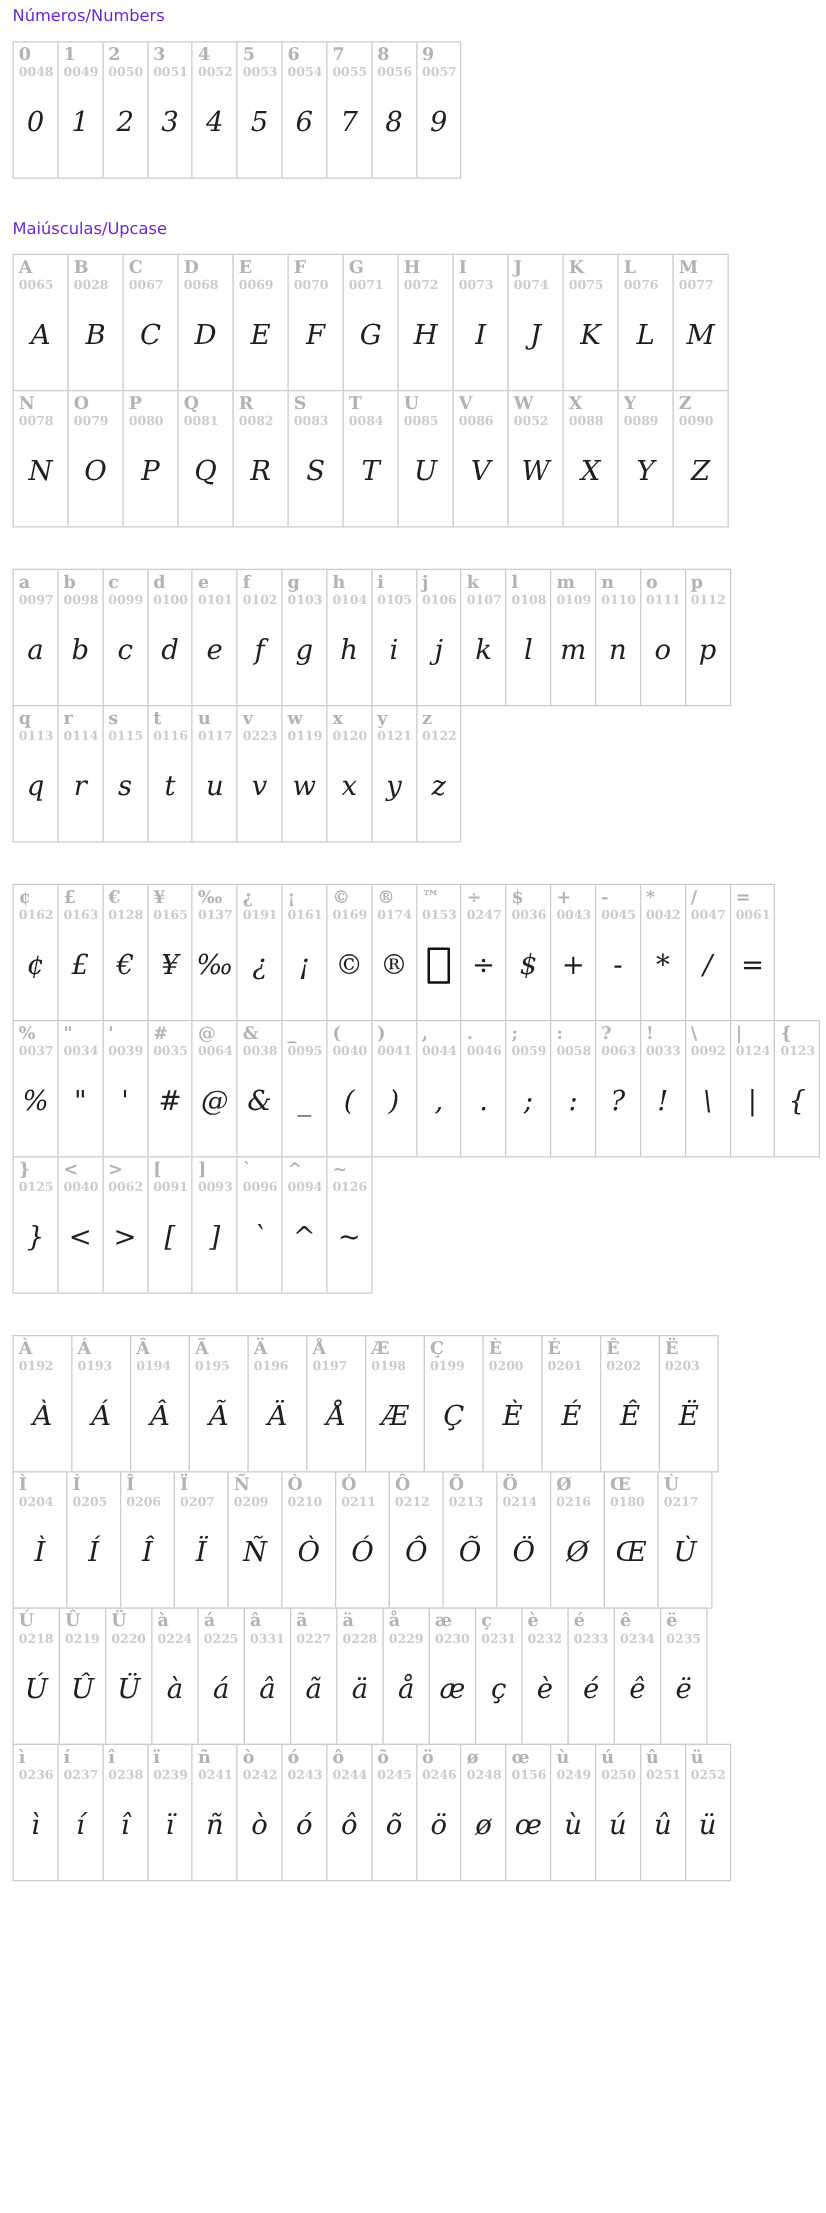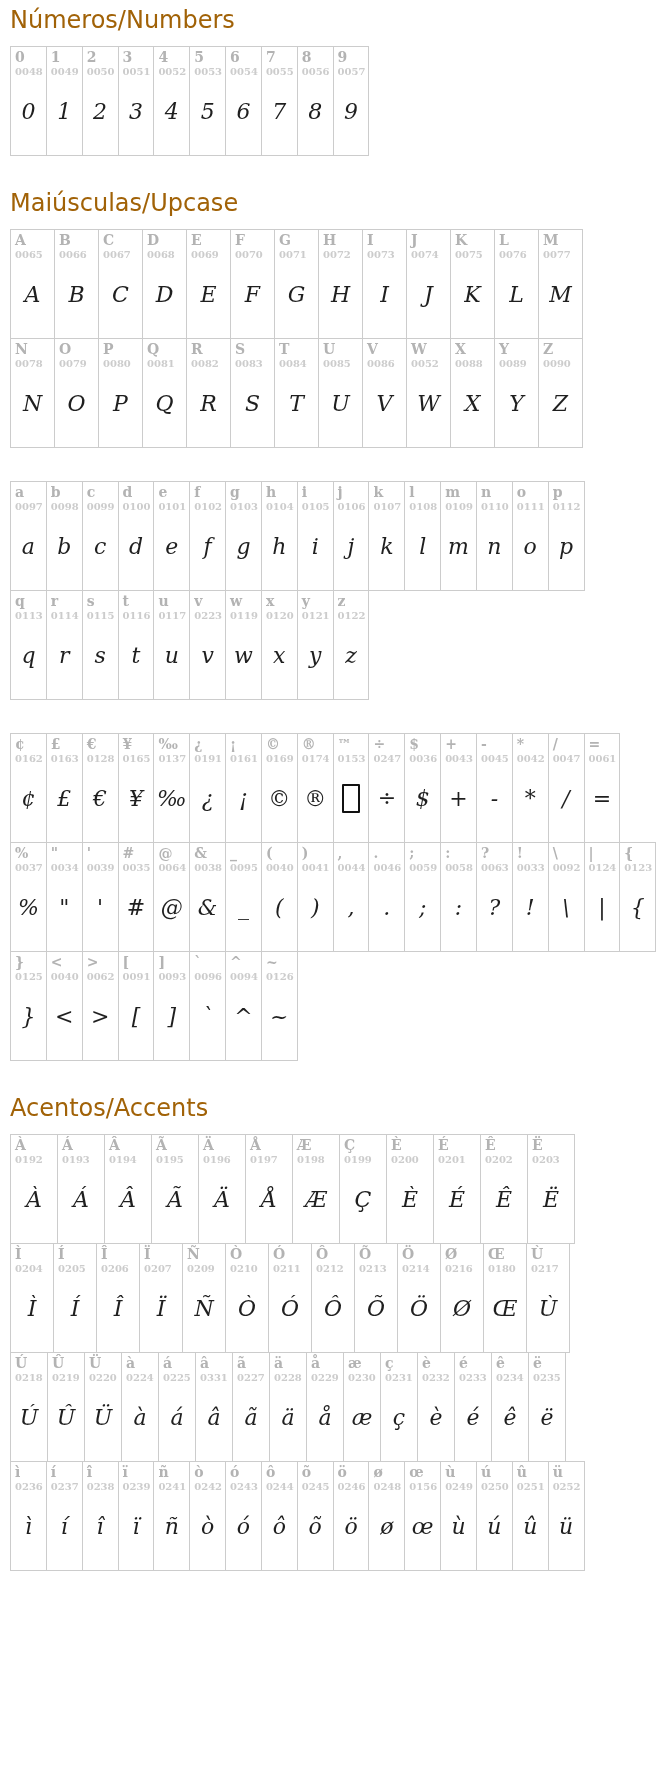--- a/index.html
+++ b/index.html
@@ -5,21 +5,21 @@
   html,body{margin:0;padding:0;background:#ffffff;}
   body{
     width:661px;height:1770px;overflow:hidden;
     font-family:"Liberation Sans", sans-serif;
     -webkit-font-smoothing:antialiased;
   }
   .wrap{padding:6px 10px 0 10px;}
   .section{margin:0 0 34px 0;}
   .section-title{
     margin:0 0 12px 0;
-    font-size:24px;font-weight:400;color:#a16207;
+    font-size:13px;font-weight:400;color:#6d28d9;
     font-family:"DejaVu Sans", sans-serif;
     letter-spacing:0;
   }
   .g-table{display:inline-block;vertical-align:top;}
   .g-row{display:flex;}
   .g-cell{
     box-sizing:border-box;
     border:1px solid #cccccc;
     margin:0 -1px -1px 0;
     height:110px;
@@ -144,21 +144,21 @@
           <div class="g-cell">
             <div class="g-head">
               <span class="g-ch">A</span>
               <span class="g-code">0065</span>
             </div>
             <div class="g-glyph">A</div>
           </div>
           <div class="g-cell">
             <div class="g-head">
               <span class="g-ch">B</span>
-              <span class="g-code">0066</span>
+              <span class="g-code">0028</span>
             </div>
             <div class="g-glyph">B</div>
           </div>
           <div class="g-cell">
             <div class="g-head">
               <span class="g-ch">C</span>
               <span class="g-code">0067</span>
             </div>
             <div class="g-glyph">C</div>
           </div>
@@ -816,21 +816,20 @@
           <div class="g-cell">
             <div class="g-head">
               <span class="g-ch">~</span>
               <span class="g-code">0126</span>
             </div>
             <div class="g-glyph">~</div>
           </div>
         </div></div>
   </section>
     <section class="section sec-accents">
-    <h2 class="section-title">Acentos/Accents</h2>
     <div class="g-table"><div class="g-row">
           <div class="g-cell">
             <div class="g-head">
               <span class="g-ch">À</span>
               <span class="g-code">0192</span>
             </div>
             <div class="g-glyph">À</div>
           </div>
           <div class="g-cell">
             <div class="g-head">

